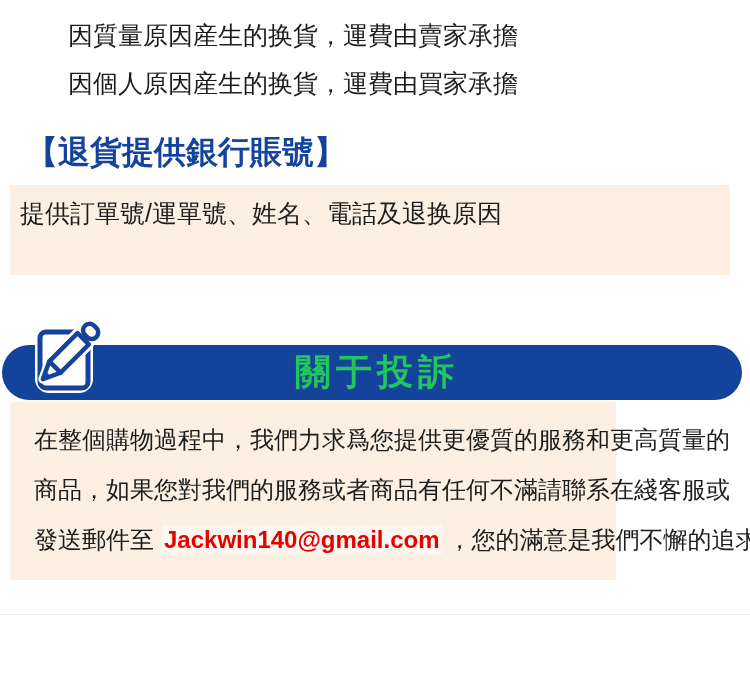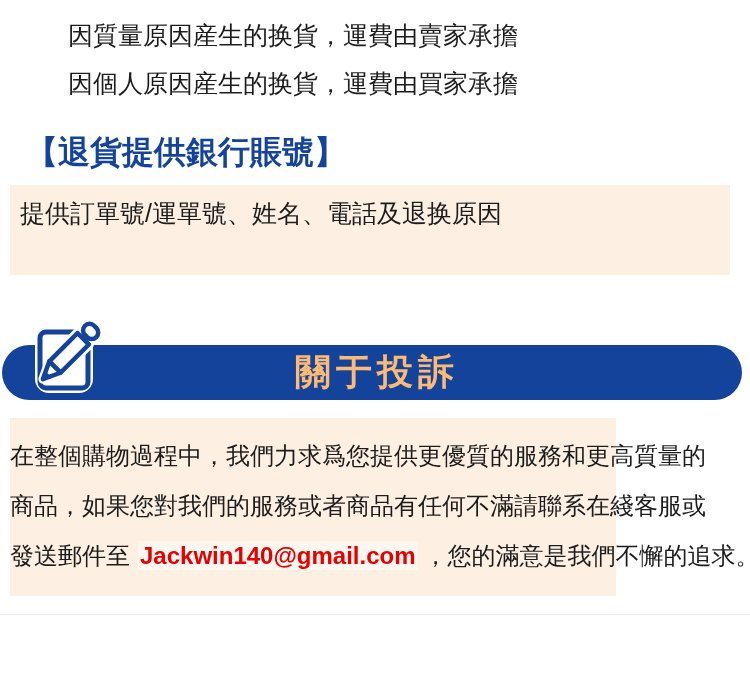--- a/index.html
+++ b/index.html
@@ -55,42 +55,42 @@
     left: 2px;
     width: 740px;
     height: 55px;
     border-radius: 28px;
     background: var(--accent-blue, #14439b);
     display: flex;
     align-items: center;
     justify-content: center;
   }
   .banner-title {
-    color: #fdba74;
+    color: #22c55e;
     font-size: 36px;
     font-weight: bold;
     letter-spacing: 5px;
     padding-left: 10px;
     white-space: nowrap;
   }
   .banner-icon {
     position: absolute;
     top: 312px;
     left: 30px;
     width: 76px;
     height: 84px;
   }
   .complaint-box {
     position: absolute;
-    top: 418px;
+    top: 402px;
     left: 10px;
     width: 606px;
     height: 178px;
     background: var(--cream, #fdf0e2);
-    padding: 13px 0 0 0;
+    padding: 13px 0 0 24px;
   }
   .complaint-box p {
     font-size: 24px;
     line-height: 50px;
     color: #1c1c1c;
     white-space: nowrap;
   }
   .email {
     font-family: "Liberation Sans", sans-serif;
     font-size: 24px;

